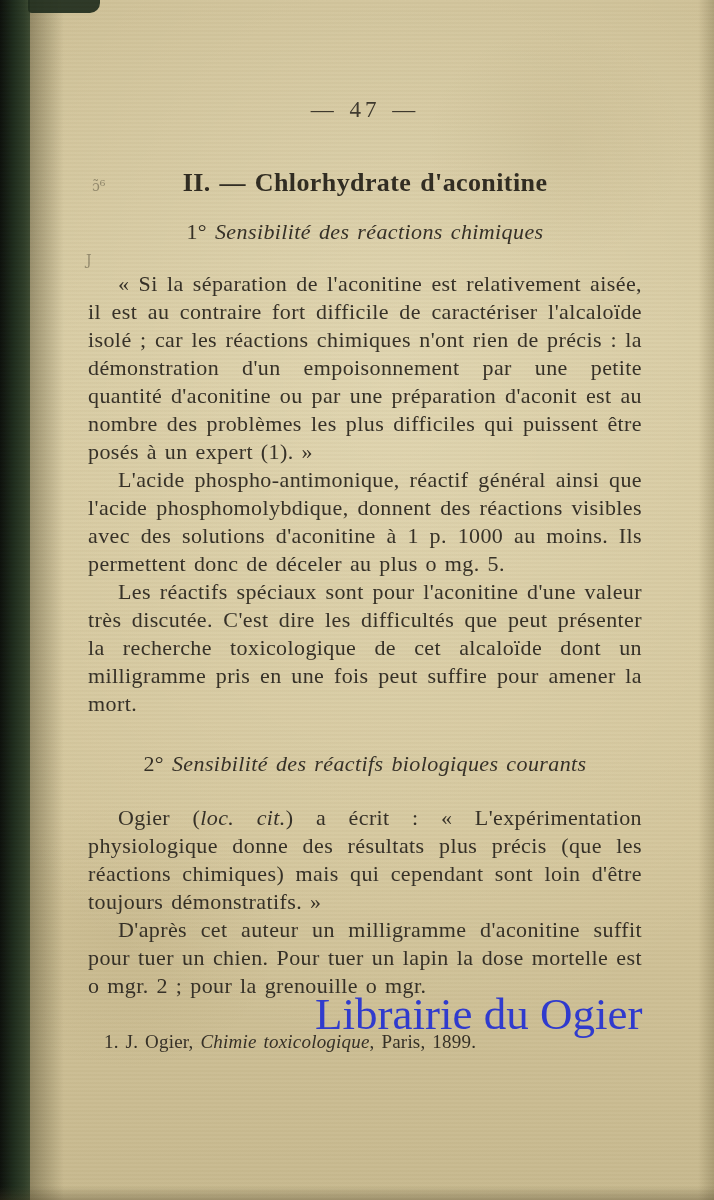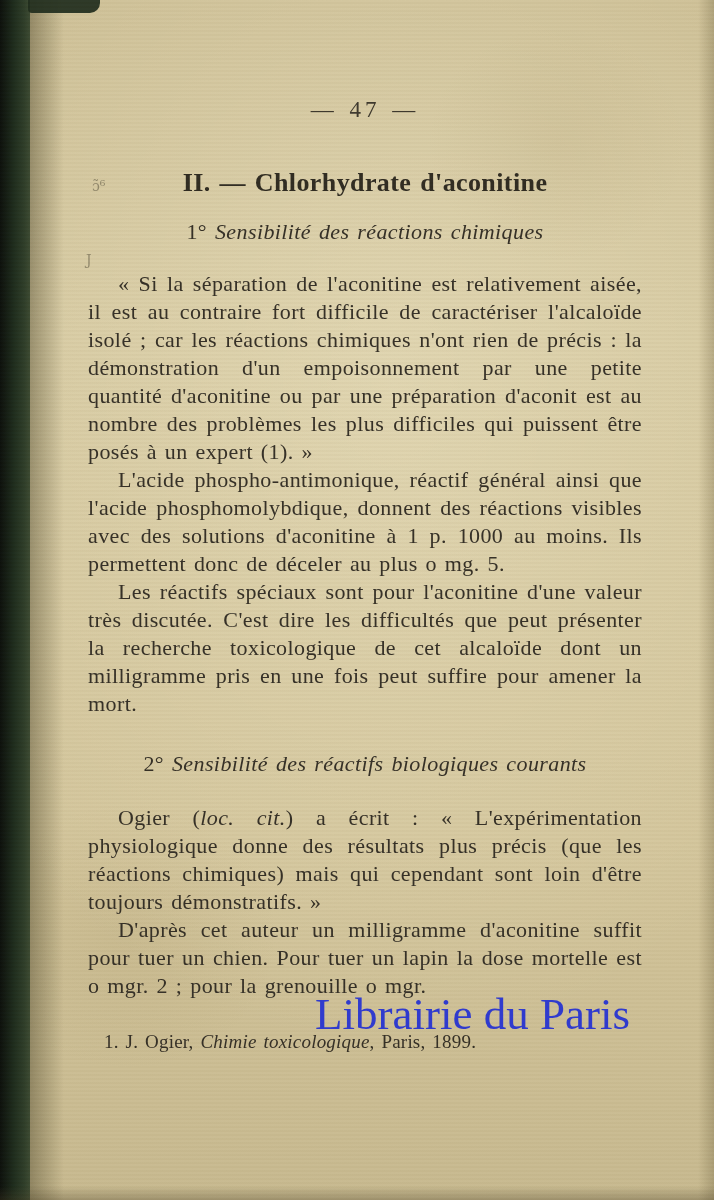--- a/index.html
+++ b/index.html
@@ -117,17 +117,17 @@
     </div>
 
     <p class="body-p"><span>Ogier (</span><span class="it">loc. cit.</span><span>) a écrit : « L'expérimentation physiologique donne des résultats plus précis (que les réactions chimiques) mais qui cependant sont loin d'être toujours démonstratifs. »</span></p>
 
     <p class="body-p">D'après cet auteur un milligramme d'aconitine suffit pour tuer un chien. Pour tuer un lapin la dose mortelle est o mgr. 2 ; pour la grenouille o mgr.</p>
 
     <div class="footnote"><span id="fn-pre">1. J. Ogier, </span><span class="it" id="fn-it">Chimie toxicologique</span><span id="fn-post">, Paris, 1899.</span></div>
 
   </div>
 
-  <div class="watermark">Librairie du Paris</div>
+  <div class="watermark">Librairie du Ogier</div>
 
   <div class="grain"></div>
 
 </div>
 
 </body></html>

